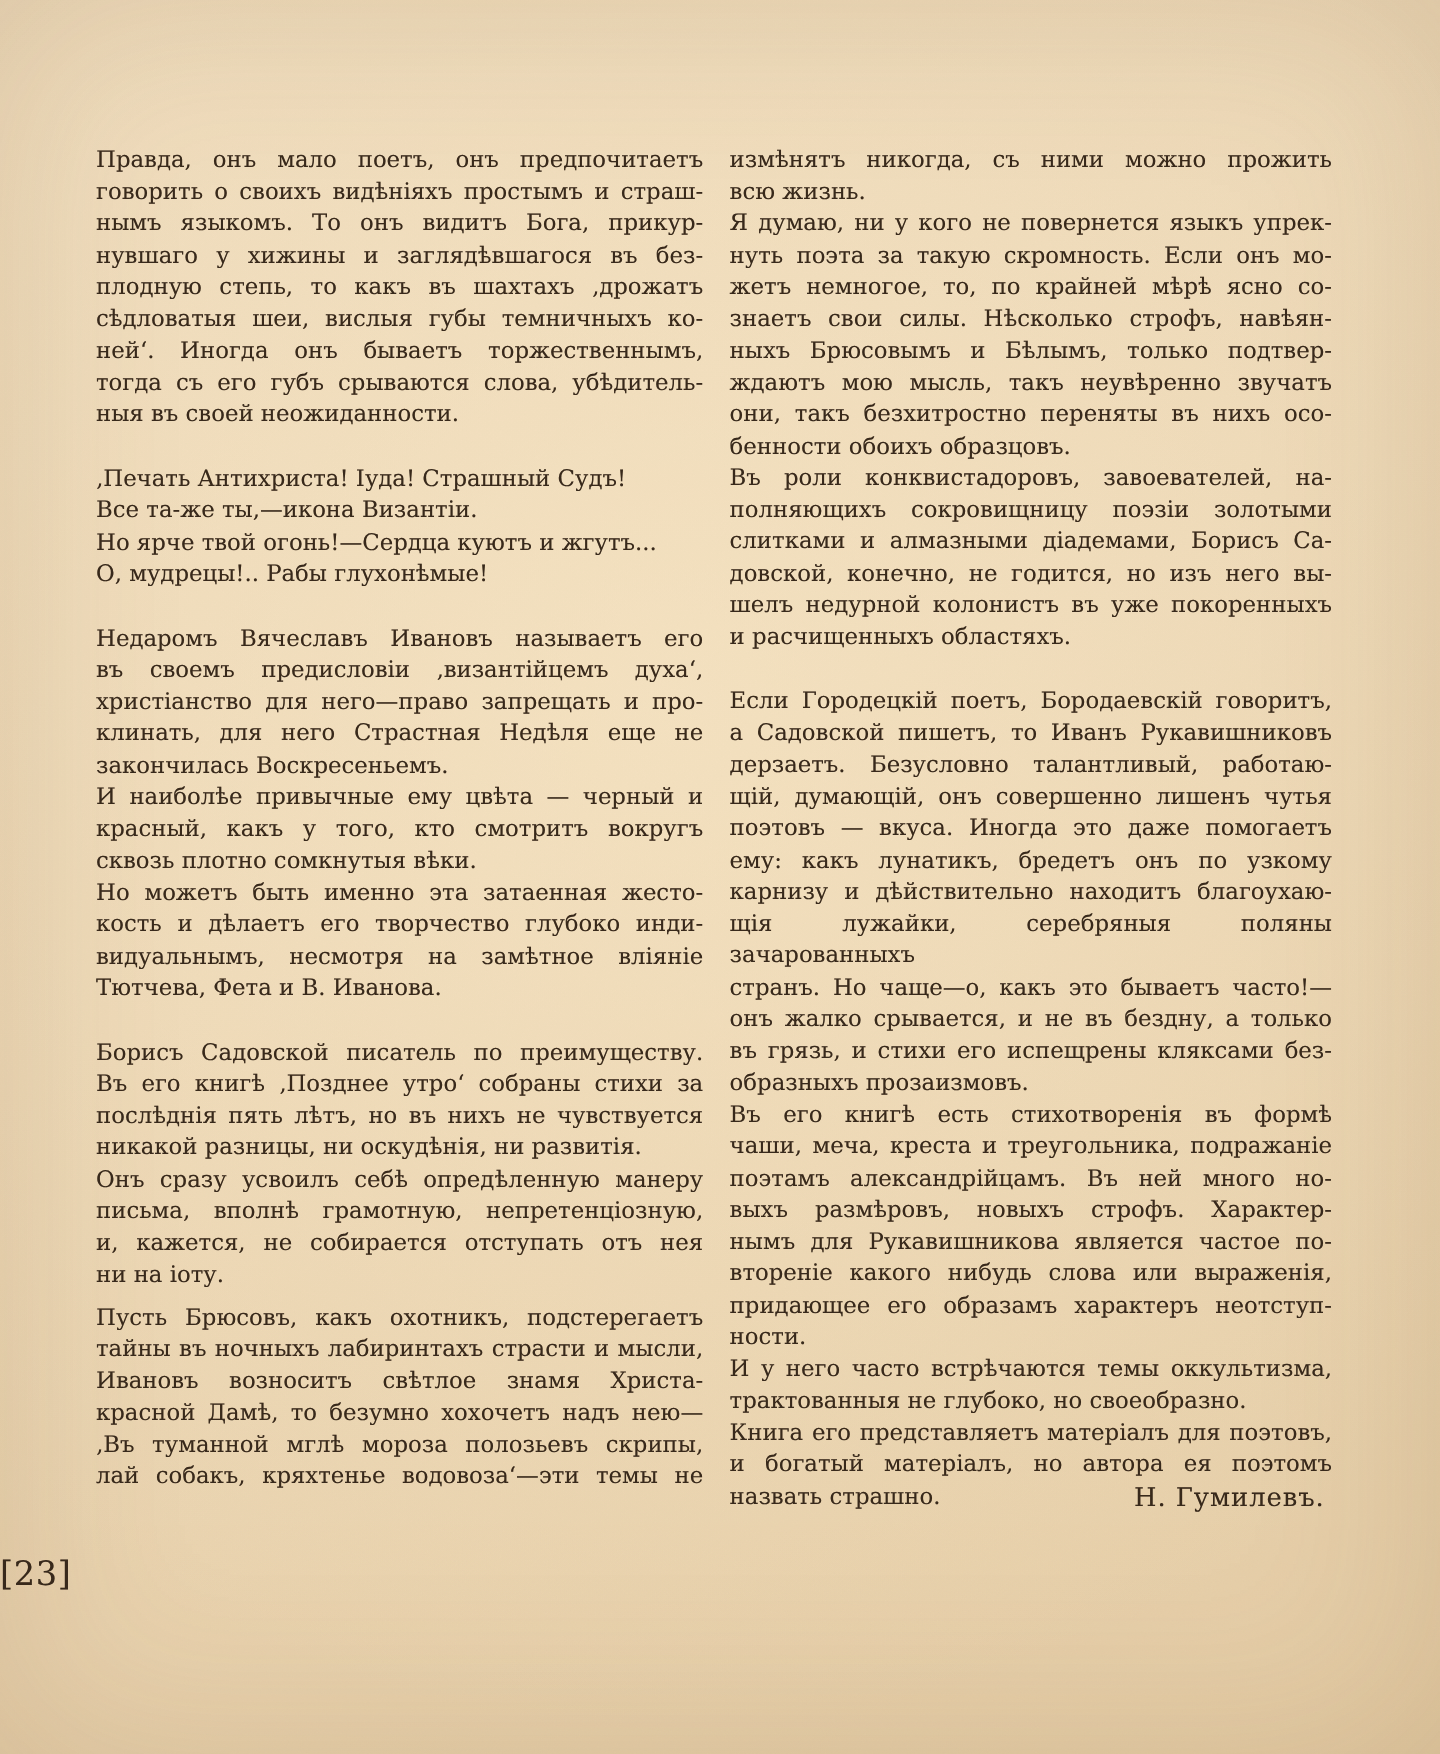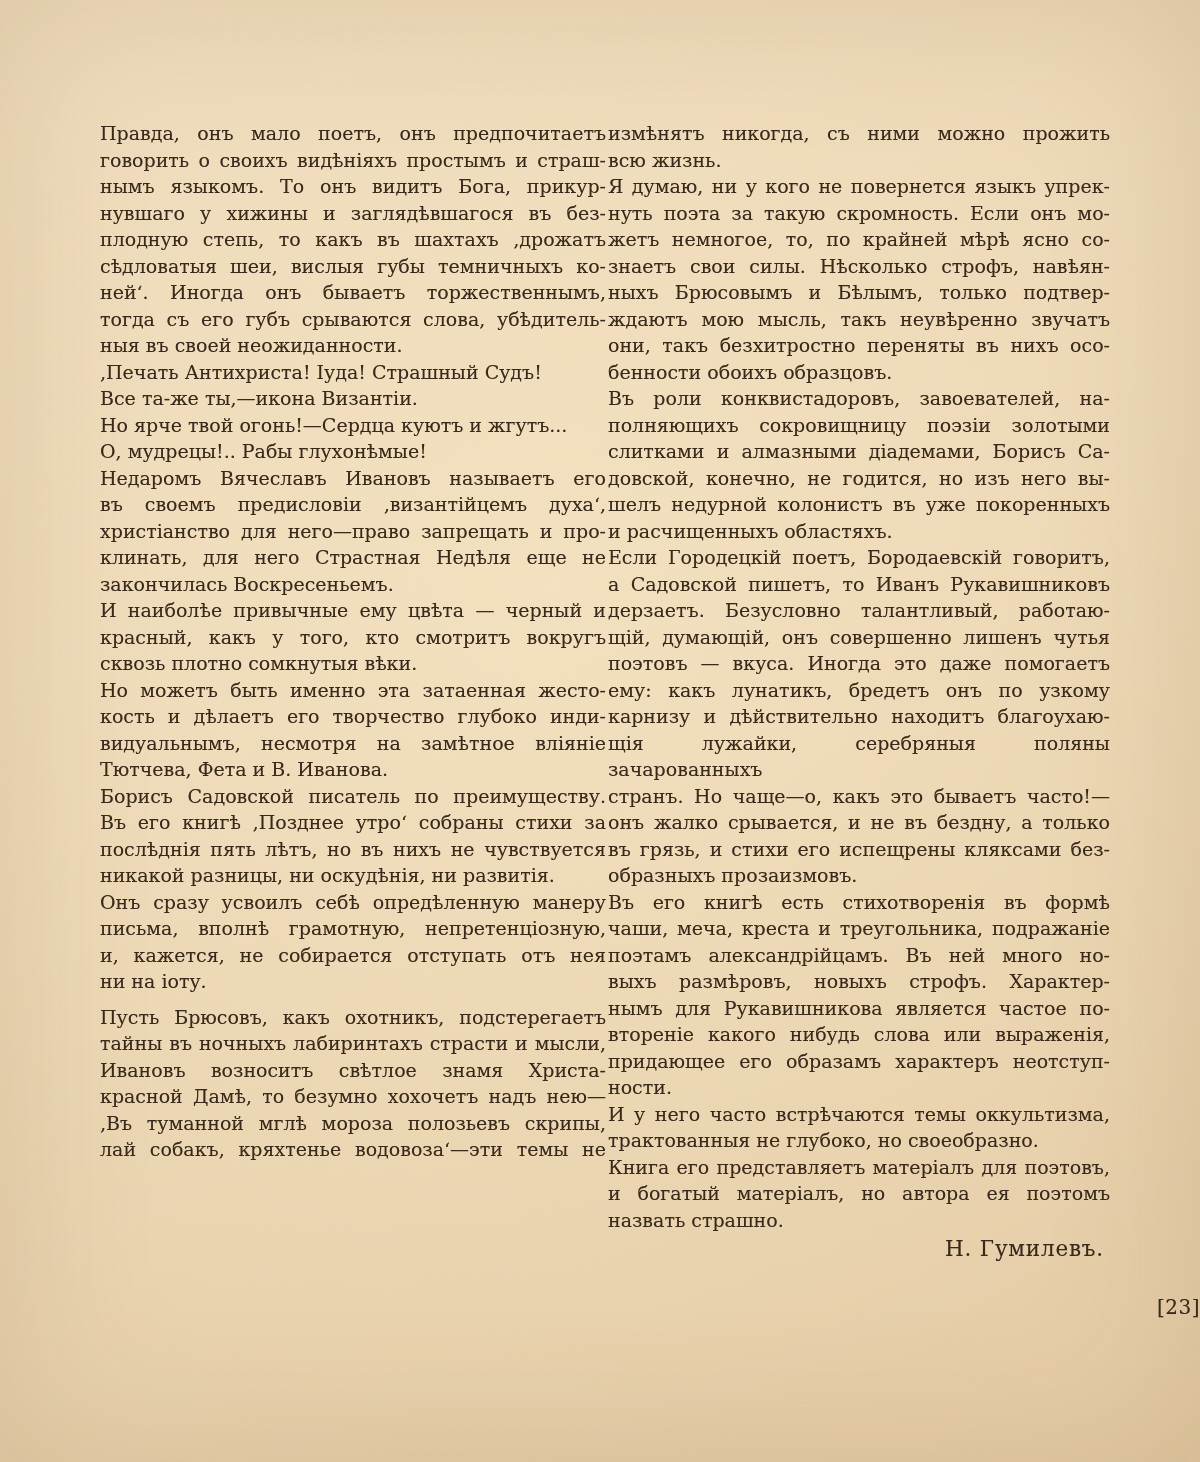--- a/index.html
+++ b/index.html
@@ -16,37 +16,37 @@
   .vignette {
     position: absolute; inset: 0; pointer-events: none;
     box-shadow: inset 0 0 160px rgba(120, 82, 40, 0.16);
   }
   .grain { position: absolute; inset: 0; opacity: 0.5; pointer-events: none; }
   .col {
     position: absolute; top: 120px; width: 506px;
     font-size: 19px; line-height: 26.5px;
     text-shadow: 0 0 0.5px rgba(56,41,27,0.35);
   }
-  #left-col  { left: 100px; }
+  #left-col  { left: 80px; }
   #right-col { left: 608px; width: 502px; }
   .block { margin: 0; }
-  .block.gap { }
+  .block.gap { margin-top: 27px; }
   .block.gap-sm { margin-top: 9px; }
   .line { text-align: justify; text-align-last: justify; }
   .line.last { text-align-last: left; }
   .verse .line { text-align: left; text-align-last: left; }
   .signature {
     position: absolute; left: 608px; top: 1236px; width: 496px;
     text-align: right; 
     font-size: 21.5px; letter-spacing: 0.8px;
     text-shadow: 0 0 0.5px rgba(56,41,27,0.35);
   }
   .pageno {
     position: absolute; top: 1295px; left: 0; width: 1200px;
-    text-align: right; font-size: 20px; letter-spacing: 0.5px;
+    text-align: left; font-size: 28px; letter-spacing: 0.5px;
     text-shadow: 0 0 0.5px rgba(56,41,27,0.35);
   }
 </style>
 </head>
 <body>
 
 <div class="vignette"></div>
 
 <svg class="grain" width="1200" height="1462" xmlns="http://www.w3.org/2000/svg">
   <filter id="paperNoise">

